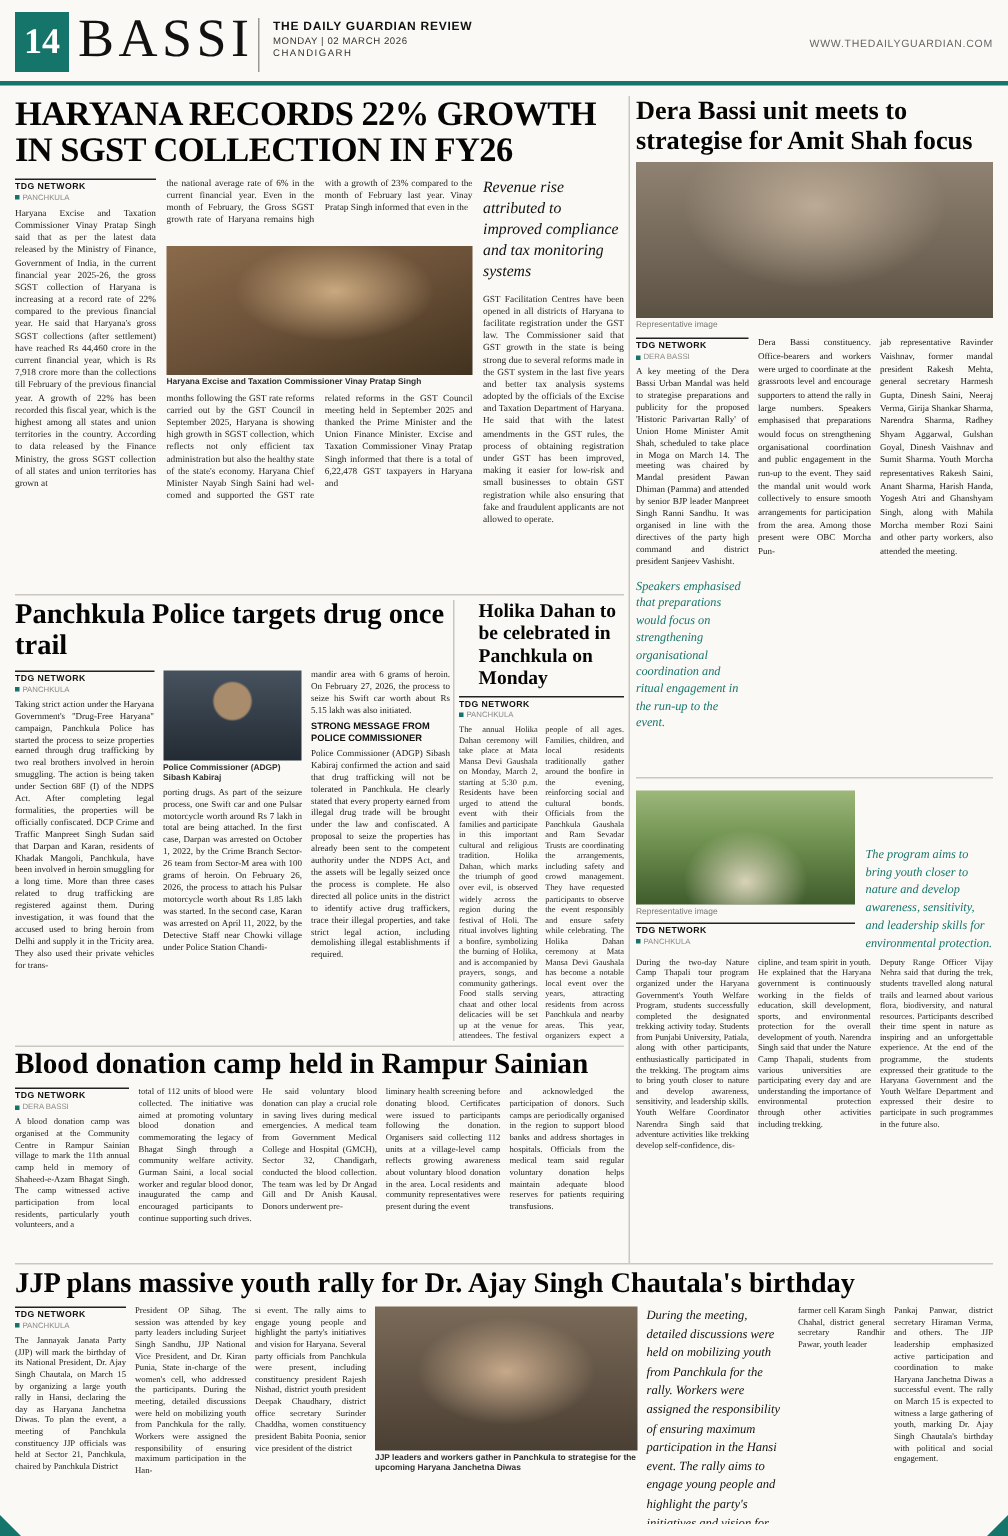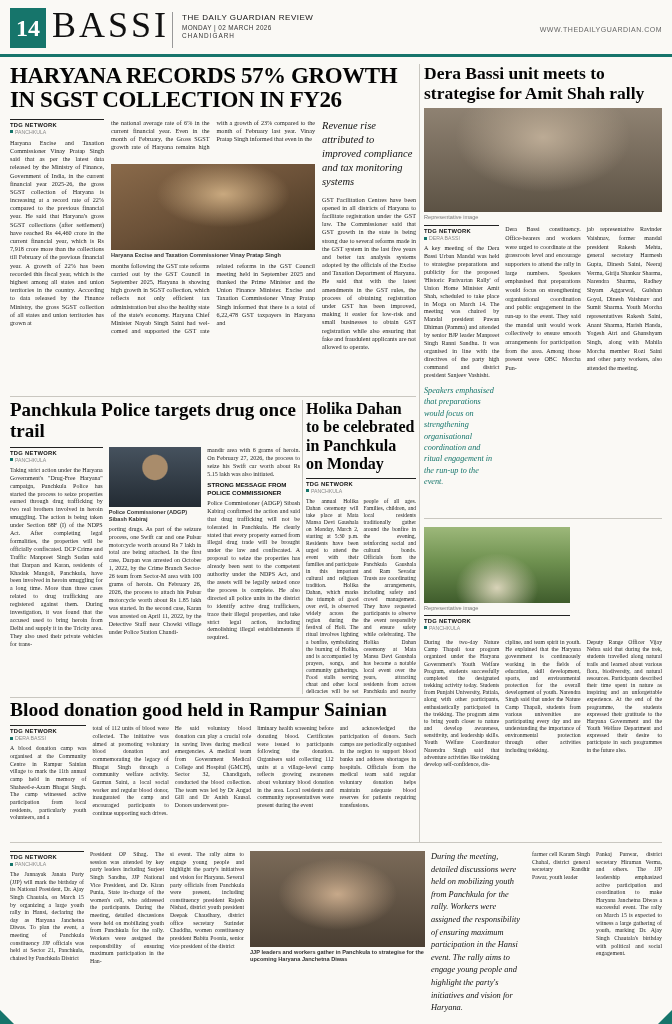--- a/index.html
+++ b/index.html
@@ -6,21 +6,21 @@
   body { margin:0; background:#cfcecb; }
   .page { position:relative; width:672px; height:1024px; margin:0 auto; background:#faf9f5;
           font-family:"Liberation Serif", serif; color:#161616; overflow:hidden;padding-left:48px; }
 
   
   .pagenum { position:absolute; left:10px; top:8px; width:36px; height:40px; background:#16756b;
              color:#fff; font-size:24px; font-weight:bold; display:flex; align-items:center; justify-content:center; }
   .section-title { position:absolute; left:52px; top:4px; font-size:36px; letter-spacing:3px; color:#111; }
   .head-vrule { position:absolute; left:172px; top:12px; width:1px; height:36px; background:#999; }
   .masthead { position:absolute; left:182px; top:13px; font-family:"Liberation Sans",sans-serif; }
-  .masthead .mh-title { font-size:8px; font-weight:normal; letter-spacing:.5px; color:#111; }
+  .masthead .mh-title { font-size:8px; font-weight:bold; letter-spacing:.5px; color:#111; }
   .masthead .mh-date  { font-size:6.4px; margin-top:2px; color:#333; letter-spacing:.4px; }
   .masthead .mh-city  { font-size:6.4px; margin-top:1px; color:#333; letter-spacing:1px; }
   .website { position:absolute; right:10px; top:26px; font-family:"Liberation Sans",sans-serif;
              font-size:7px; letter-spacing:.5px; color:#666; }
   .head-rule { position:absolute; left:0; top:54px; width:672px; height:3px; background:#16756b; }
 
   
   .block { position:absolute; overflow:hidden; }
   .headline { font-weight:bold; color:#050505; }
   .bodytext { font-size:6.2px; line-height:1.32; text-align:justify; color:#222; }
@@ -58,21 +58,21 @@
   <div class="head-vrule"></div>
   <div class="masthead">
     <div class="mh-title">THE DAILY GUARDIAN REVIEW</div>
     <div class="mh-date">MONDAY | 02 MARCH 2026</div>
     <div class="mh-city">CHANDIGARH</div>
   </div>
   <div class="website">WWW.THEDAILYGUARDIAN.COM</div>
   <div class="head-rule"></div>
 
   <div class="block" style="left:10px; top:64px; width:406px; height:330px;">
-    <div class="headline" style="font-size:23px; line-height:1.06; letter-spacing:-0.4px;">HARYANA RECORDS 57% GROWTH IN SGST COLLECTION IN FY26</div>
+    <div class="headline" style="font-size:23px; line-height:1.06; letter-spacing:-0.4px;">HARYANA RECORDS 22% GROWTH IN SGST COLLECTION IN FY26</div>
     <div class="cols" style="margin-top:6px; height:272px;">
       <div style="width:94px; flex:none;">
         <div class="byline">
           <div class="byline-name">TDG NETWORK</div>
           <div class="byline-loc">
               <span class="loc-square"></span>
               <span>PANCHKULA</span>
             </div>
         </div>
         <div class="bodytext">Haryana Excise and Taxation Commissioner Vinay Pratap Singh said that as per the latest data released by the Ministry of Finance, Government of India, in the current financial year 2025-26, the gross SGST collection of Haryana is increasing at a record rate of 22% compared to the previous financial year. He said that Haryana's gross SGST collections (after settlement) have reached Rs 44,460 crore in the current financial year, which is Rs 7,918 crore more than the collections till February of the previous financial year. A growth of 22% has been recorded this fiscal year, which is the highest among all states and union territories in the country. According to data released by the Finance Ministry, the gross SGST collection of all states and union territories has grown at</div>
@@ -87,21 +87,21 @@
         </div>
       </div>
       <div style="width:94px; flex:none;">
         <div class="pq" style="font-size:10.5px; line-height:1.35; margin-bottom:6px;">Revenue rise attributed to improved compliance and tax monitoring systems</div>
         <div class="bodytext">GST Facilitation Centres have been opened in all districts of Haryana to facilitate registration under the GST law. The Commissioner said that GST growth in the state is being strong due to several reforms made in the GST system in the last five years and better tax analysis systems adopted by the officials of the Excise and Taxation Department of Haryana. He said that with the latest amendments in the GST rules, the process of obtaining registration under GST has been improved, making it easier for low-risk and small businesses to obtain GST registration while also ensuring that fake and fraudulent applicants are not allowed to operate.</div>
       </div>
     </div>
   </div>
 
   <div class="block" style="left:424px; top:64px; width:238px; height:452px;">
-    <div class="headline" style="font-size:17.5px; line-height:1.12;">Dera Bassi unit meets to strategise for Amit Shah rally</div>
+    <div class="headline" style="font-size:17.5px; line-height:1.12;">Dera Bassi unit meets to strategise for Amit Shah focus</div>
     <div class="photo photo-crowd" style="height:104px; margin-top:5px;"></div>
     <div class="caption gray">Representative image</div>
     <div class="cols" style="gap:6px; margin-top:4px; height:300px;">
       <div style="flex:1;">
         <div class="byline">
           <div class="byline-name">TDG NETWORK</div>
           <div class="byline-loc">
               <span class="loc-square"></span>
               <span>DERA BASSI</span>
             </div>
@@ -134,21 +134,21 @@
       </div>
       <div style="flex:1;">
         <div class="bodytext" style="font-size:6px;">mandir area with 6 grams of heroin. On February 27, 2026, the process to seize his Swift car worth about Rs 5.15 lakh was also initiated.</div>
         <div class="subhead">STRONG MESSAGE FROM POLICE COMMISSIONER</div>
         <div class="bodytext" style="font-size:6px;">Police Commissioner (ADGP) Sibash Kabiraj confirmed the action and said that drug trafficking will not be tolerated in Panchkula. He clearly stated that every property earned from illegal drug trade will be brought under the law and confiscated. A proposal to seize the properties has already been sent to the competent authority under the NDPS Act, and the assets will be legally seized once the process is complete. He also directed all police units in the district to identify active drug traffickers, trace their illegal properties, and take strict legal action, including demolishing illegal establishments if required.</div>
       </div>
     </div>
   </div>
 
   <div class="block" style="left:306px; top:400px; width:110px; height:294px;">
-    <div class="headline" style="font-size:16px; line-height:1.15;">Holika Dahan to be celebrated in Panchkula on Monday</div>
+    <div class="headline" style="font-size:13px; line-height:1.15;margin-left:13px;">Holika Dahan to be celebrated in Panchkula on Monday</div>
     <div class="byline" style="margin-top:4px;">
       <div class="byline-name">TDG NETWORK</div>
       <div class="byline-loc">
           <span class="loc-square"></span>
           <span>PANCHKULA</span>
         </div>
     </div>
     <div class="cols" style="gap:5px; height:206px;">
       <div class="bodytext" style="flex:1; font-size:5.6px; line-height:1.26;">The annual Holika Dahan ceremony will take place at Mata Mansa Devi Gaushala on Monday, March 2, starting at 5:30 p.m. Residents have been urged to attend the event with their families and participate in this important cultural and religious tradition. Holika Dahan, which marks the triumph of good over evil, is observed widely across the region during the festival of Holi. The ritual involves lighting a bonfire, symbolizing the burning of Holika, and is accompanied by prayers, songs, and community gatherings. Food stalls serving chaat and other local delicacies will be set up at the venue for attendees. The festival is also seen as a celebration of community spirit and harmony, bringing together</div>
       <div class="bodytext" style="flex:1; font-size:5.6px; line-height:1.26;">people of all ages. Families, children, and local residents traditionally gather around the bonfire in the evening, reinforcing social and cultural bonds. Officials from the Panchkula Gaushala and Ram Sevadar Trusts are coordinating the arrangements, including safety and crowd management. They have requested participants to observe the event responsibly and ensure safety while celebrating. The Holika Dahan ceremony at Mata Mansa Devi Gaushala has become a notable local event over the years, attracting residents from across Panchkula and nearby areas. This year, organizers expect a large turnout in the evening, continuing the long-standing tradition of marking the festival with devotion, community participation, and festive celebrations.</div>
@@ -161,49 +161,51 @@
         <div class="photo photo-trek" style="height:76px;"></div>
         <div class="caption gray">Representative image</div>
         <div class="byline" style="margin-top:3px;">
           <div class="byline-name">TDG NETWORK</div>
           <div class="byline-loc">
               <span class="loc-square"></span>
               <span>PANCHKULA</span>
             </div>
         </div>
       </div>
+      <div class="pq teal" style="flex:1; font-size:8.2px; line-height:1.45; align-self:flex-end;">The program aims to bring youth closer to nature and develop awareness, sensitivity, and leadership skills for environmental protection.</div>
     </div>
     <div class="cols" style="gap:6px; margin-top:4px; height:118px;">
       <div class="bodytext" style="flex:1; font-size:5.7px; line-height:1.26;">During the two-day Nature Camp Thapali tour program organized under the Haryana Government's Youth Welfare Program, students successfully completed the designated trekking activity today. Students from Punjabi University, Patiala, along with other participants, enthusiastically participated in the trekking. The program aims to bring youth closer to nature and develop awareness, sensitivity, and leadership skills. Youth Welfare Coordinator Narendra Singh said that adventure activities like trekking develop self-confidence, dis-</div>
       <div class="bodytext" style="flex:1; font-size:5.7px; line-height:1.26;">cipline, and team spirit in youth. He explained that the Haryana government is continuously working in the fields of education, skill development, sports, and environmental protection for the overall development of youth. Narendra Singh said that under the Nature Camp Thapali, students from various universities are participating every day and are understanding the importance of environmental protection through other activities including trekking.</div>
       <div class="bodytext" style="flex:1; font-size:5.7px; line-height:1.26;">Deputy Range Officer Vijay Nehra said that during the trek, students travelled along natural trails and learned about various flora, biodiversity, and natural resources. Participants described their time spent in nature as inspiring and an unforgettable experience. At the end of the programme, the students expressed their gratitude to the Haryana Government and the Youth Welfare Department and expressed their desire to participate in such programmes in the future also.</div>
     </div>
   </div>
 
   <div class="block" style="left:10px; top:700px; width:406px; height:140px;">
-    <div class="headline" style="font-size:19.5px; line-height:1.05; white-space:nowrap;">Blood donation good held in Rampur Sainian</div>
+    <div class="headline" style="font-size:19.5px; line-height:1.05; white-space:nowrap;">Blood donation camp held in Rampur Sainian</div>
     <div class="cols" style="gap:6px; margin-top:5px; height:104px;">
       <div style="flex:1;">
         <div class="byline">
           <div class="byline-name">TDG NETWORK</div>
           <div class="byline-loc">
               <span class="loc-square"></span>
               <span>DERA BASSI</span>
             </div>
         </div>
         <div class="bodytext" style="font-size:5.8px;">A blood donation camp was organised at the Community Centre in Rampur Sainian village to mark the 11th annual camp held in memory of Shaheed-e-Azam Bhagat Singh. The camp witnessed active participation from local residents, particularly youth volunteers, and a</div>
       </div>
       <div class="bodytext" style="flex:1; font-size:5.8px;">total of 112 units of blood were collected. The initiative was aimed at promoting voluntary blood donation and commemorating the legacy of Bhagat Singh through a community welfare activity. Gurman Saini, a local social worker and regular blood donor, inaugurated the camp and encouraged participants to continue supporting such drives.</div>
       <div class="bodytext" style="flex:1; font-size:5.8px;">He said voluntary blood donation can play a crucial role in saving lives during medical emergencies. A medical team from Government Medical College and Hospital (GMCH), Sector 32, Chandigarh, conducted the blood collection. The team was led by Dr Angad Gill and Dr Anish Kausal. Donors underwent pre-</div>
       <div class="bodytext" style="flex:1; font-size:5.8px;">liminary health screening before donating blood. Certificates were issued to participants following the donation. Organisers said collecting 112 units at a village-level camp reflects growing awareness about voluntary blood donation in the area. Local residents and community representatives were present during the event</div>
       <div class="bodytext" style="flex:1; font-size:5.8px;">and acknowledged the participation of donors. Such camps are periodically organised in the region to support blood banks and address shortages in hospitals. Officials from the medical team said regular voluntary donation helps maintain adequate blood reserves for patients requiring transfusions.</div>
     </div>
   </div>
 
   <div class="block" style="left:10px; top:846px; width:652px; height:170px;">
+    <div class="headline" style="font-size:19px; line-height:1.05;">JJP plans massive youth rally for Dr. Ajay Singh Chautala's birthday</div>
     <div style="display:flex; gap:6px; margin-top:5px; height:136px;">
       <div style="width:74px; flex:none;">
         <div class="byline">
           <div class="byline-name">TDG NETWORK</div>
           <div class="byline-loc">
               <span class="loc-square"></span>
               <span>PANCHKULA</span>
             </div>
         </div>
         <div class="bodytext" style="font-size:5.8px;">The Jannayak Janata Party (JJP) will mark the birthday of its National President, Dr. Ajay Singh Chautala, on March 15 by organizing a large youth rally in Hansi, declaring the day as Haryana Janchetna Diwas. To plan the event, a meeting of Panchkula constituency JJP officials was held at Sector 21, Panchkula, chaired by Panchkula District</div>

